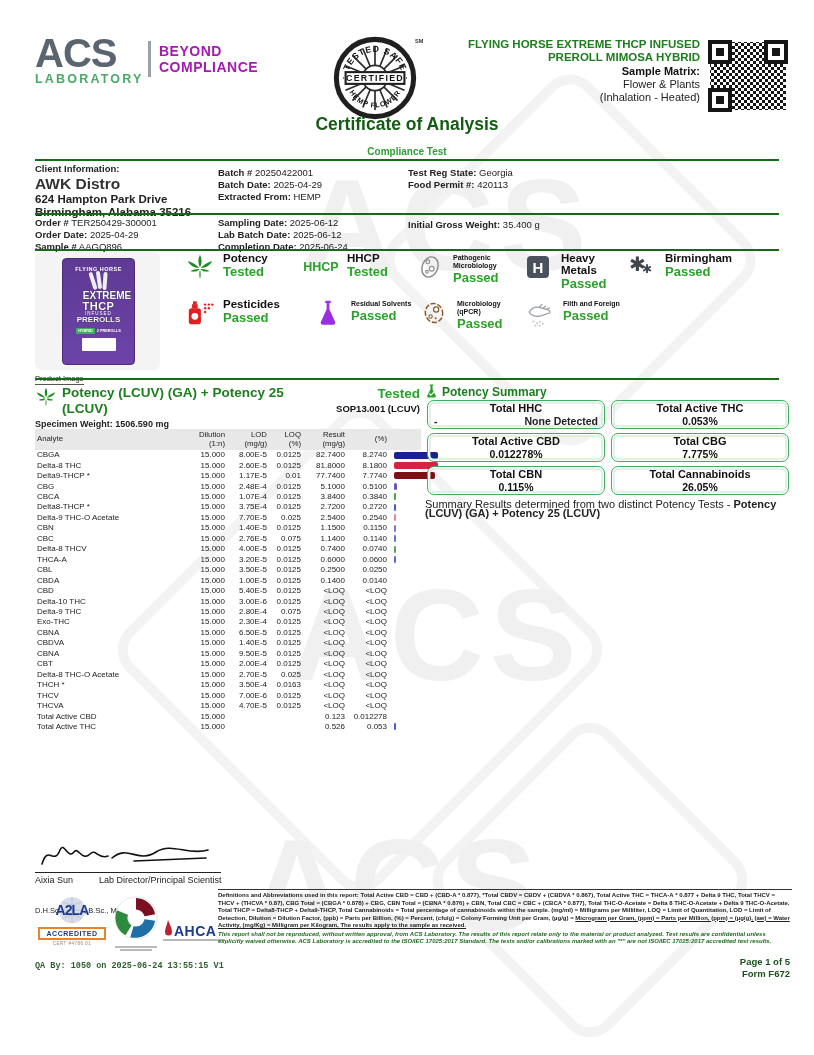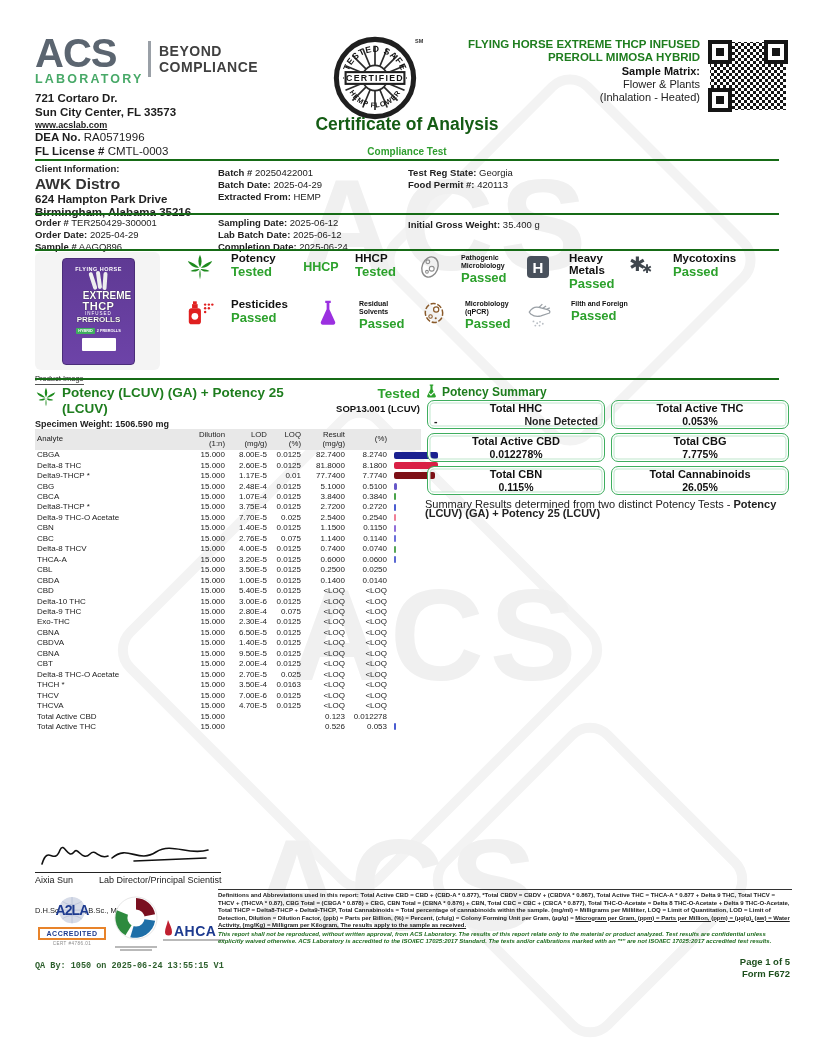--- a/index.html
+++ b/index.html
@@ -6,21 +6,21 @@
   .page{position:relative;width:814px;height:1055px;background:#fff;overflow:hidden;
         font-family:"Liberation Sans",sans-serif;color:#222;}
   .abs{position:absolute;}
   
   .wm-hex{position:absolute;border:10px solid #f3f3f3;width:260px;height:260px;transform:rotate(45deg);border-radius:30px;}
   .wm-acs{position:absolute;font-size:130px;font-weight:bold;color:#f0f0f0;letter-spacing:6px;}
   
   .acs-big{font-size:40px;font-weight:bold;color:#5b6570;letter-spacing:-1px;line-height:34px;}
   .acs-lab{font-size:12.5px;font-weight:bold;color:#48a968;letter-spacing:2.2px;margin-top:2px;}
   .logo-div{position:absolute;left:113px;top:5px;width:2.5px;height:36px;background:#9aa0a7;}
-  .tagline{position:absolute;left:124px;top:7px;font-size:14px;font-weight:bold;color:#404040;line-height:16px;letter-spacing:.5px;}
+  .tagline{position:absolute;left:124px;top:7px;font-size:14px;font-weight:bold;color:#a21caf;line-height:16px;letter-spacing:.5px;}
   .addr{font-size:11.5px;font-weight:bold;line-height:13.5px;color:#1d1d1d;}
   .site{font-size:9px;font-weight:bold;text-decoration:underline;color:#1d1d1d;line-height:12px;}
   .lic{font-size:11.5px;line-height:13.5px;color:#1d1d1d;}
   .lic b{font-weight:bold;}
   
   .prod-title{font-size:11.5px;font-weight:bold;color:#1e7d1e;line-height:13px;text-align:right;}
   .matrix-label{font-size:11px;font-weight:bold;color:#111;line-height:13px;text-align:right;margin-top:1px;}
   .matrix-val{font-size:11px;color:#222;line-height:13px;text-align:right;}
   
   .coa-title{width:100%;text-align:center;font-size:17.5px;font-weight:bold;color:#145c14;}
@@ -29,21 +29,21 @@
   
   .lbl{font-weight:bold;}
   .info-line{font-size:9.5px;line-height:12px;white-space:nowrap;}
   .client-label{font-size:9.5px;font-weight:bold;}
   .client-name{font-size:15.5px;font-weight:bold;color:#333;line-height:19px;}
   .client-addr{font-size:11.5px;font-weight:bold;line-height:12.5px;}
   
   .badges-row{position:absolute;display:flex;}
   .badge{display:flex;align-items:flex-start;}
   .badge .bicon{width:30px;height:30px;display:flex;align-items:center;justify-content:center;flex:none;}
-  .badge .btxt{margin-left:16px;}
+  .badge .btxt{margin-left:8px;}
   .badge .blabel{font-size:11.5px;font-weight:bold;color:#111;line-height:12px;}
   .badge .blabel.small{font-size:7px;line-height:8px;margin-top:2px;}
   .badge .bstatus{font-size:13px;font-weight:bold;color:#2ca12c;line-height:15px;}
   .hhcp-txt{font-size:12.5px;font-weight:bold;color:#2ca12c;}
   .hm-box{width:22px;height:22px;background:#49515c;border-radius:4px;color:#fff;font-weight:bold;font-size:15px;
           display:flex;align-items:center;justify-content:center;}
   .myco{position:relative;width:26px;height:26px;color:#3f464d;}
   .myco .m1{position:absolute;left:0;top:-2px;font-size:20px;}
   .myco .m2{position:absolute;left:13px;top:8px;font-size:12px;}
   
@@ -122,27 +122,20 @@
   <div class="abs" style="left:35px;top:36px;width:260px;">
     <div style="position:relative;">
       <div class="acs-big">ACS</div>
       <div class="acs-lab">LABORATORY</div>
       <div class="logo-div"></div>
       <div class="tagline">
         <div>BEYOND</div>
         <div>COMPLIANCE</div>
       </div>
     </div>
-  </div>
-  <div class="abs" style="left:35px;top:92px;">
-    <div class="addr">721 Cortaro Dr.</div>
-    <div class="addr">Sun City Center, FL 33573</div>
-    <div class="site">www.acslab.com</div>
-    <div class="lic"><b>DEA No.</b> <span>RA0571996</span></div>
-    <div class="lic"><b>FL License #</b> <span>CMTL-0003</span></div>
   </div>
 
   <div class="abs" style="left:333px;top:36px;width:92px;height:88px;">
     <svg width="84" height="84" viewBox="0 0 100 100">
       <circle cx="50" cy="50" r="46" fill="#fff" stroke="#1f1f1f" stroke-width="6"></circle>
       <g stroke="#2a2a2a" stroke-width="2">
         <line x1="50" y1="12" x2="50" y2="88"></line>
         <line x1="50" y1="12" x2="50" y2="88" transform="rotate(22.5 50 50)"></line>
         <line x1="50" y1="12" x2="50" y2="88" transform="rotate(45 50 50)"></line>
         <line x1="50" y1="12" x2="50" y2="88" transform="rotate(67.5 50 50)"></line>
@@ -311,21 +304,21 @@
         </div>
       </div>
       <div class="badge" style="width: 120px;">
         <span class="bicon">
           <div class="myco">
             <span class="m1">✱</span>
             <span class="m2">✱</span>
           </div>
         </span>
         <div class="btxt">
-          <div class="blabel">Mycotoxins</div>
+          <div class="blabel">Birmingham</div>
           <div class="bstatus">Passed</div>
         </div>
       </div>
     </div>
   <div class="badges-row" id="badges-r2" style="left:185px;top:298px;">
       <div class="badge" style="width: 128px;">
         <span class="bicon">
           <svg width="28" height="28" viewBox="0 0 30 30">
             <rect x="3" y="10" width="13" height="17" rx="3" fill="#e02020"></rect>
             <rect x="6.5" y="5.5" width="6" height="4.5" fill="#e02020"></rect>

